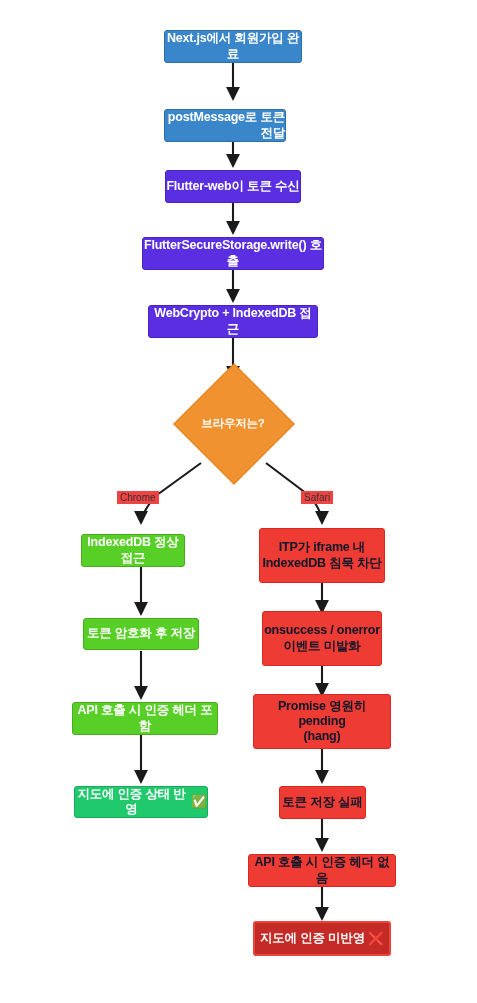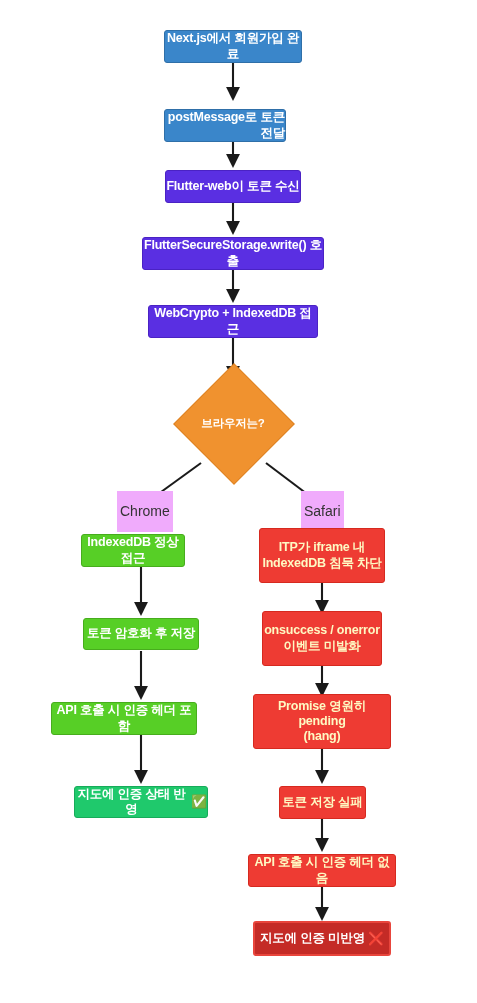--- a/index.html
+++ b/index.html
@@ -59,21 +59,21 @@
   }
   .node.green-final {
     background: #1fc96c;
     border: 1px solid #17ab5a;
     color: #ffffff;
     font-size: 12.5px;
   }
   .node.red {
     background: #ee3b33;
     border: 1px solid #d6291f;
-    color: #fef9c3;
+    color: #0f172a;
     font-size: 12.5px;
   }
   .node.red-final {
     background: #c42b26;
     border: 2px solid #e8453c;
     color: #ffffff;
     font-size: 12.5px;
   }
   .diamond-wrap {
     position: absolute;
@@ -97,25 +97,25 @@
     position: relative;
     z-index: 2;
     color: #ffffff;
     font-size: 11.5px;
     font-weight: bold;
     text-align: center;
     letter-spacing: -0.2px;
   }
   .edge-label {
     position: absolute;
-    background: #f0abfc;
+    background: #ef4444;
     color: #333333;
-    font-size: 14px;
+    font-size: 10px;
     font-weight: normal;
-    padding: 13px 3px;
+    padding: 1px 3px;
     white-space: nowrap;
     line-height: 1.1;
   }
   .emoji {
     font-size: 13px;
     margin-left: 3px;
   }
 </style>
 </head>
 <body>
@@ -181,21 +181,21 @@
   <div class="edge-label" style="left:301px; top:491px;">Safari</div>
 
   <div class="node green" style="left:81px; top:534px; width:104px; height:33px;">
     <span>IndexedDB 정상 접근</span>
   </div>
 
   <div class="node green" style="left:83px; top:618px; width:116px; height:32px;">
     <span>토큰 암호화 후 저장</span>
   </div>
 
-  <div class="node green" style="left:51px; top:702px; width:146px; height:33px;">
+  <div class="node green" style="left:72px; top:702px; width:146px; height:33px;">
     <span>API 호출 시 인증 헤더 포함</span>
   </div>
 
   <div class="node green-final" style="left:74px; top:786px; width:134px; height:32px;">
     <span>지도에 인증 상태 반영</span><span class="emoji">✅</span>
   </div>
 
   <div class="node red" style="left:259px; top:528px; width:126px; height:55px;">
     <span>ITP가 iframe 내
 IndexedDB 침묵 차단</span>

